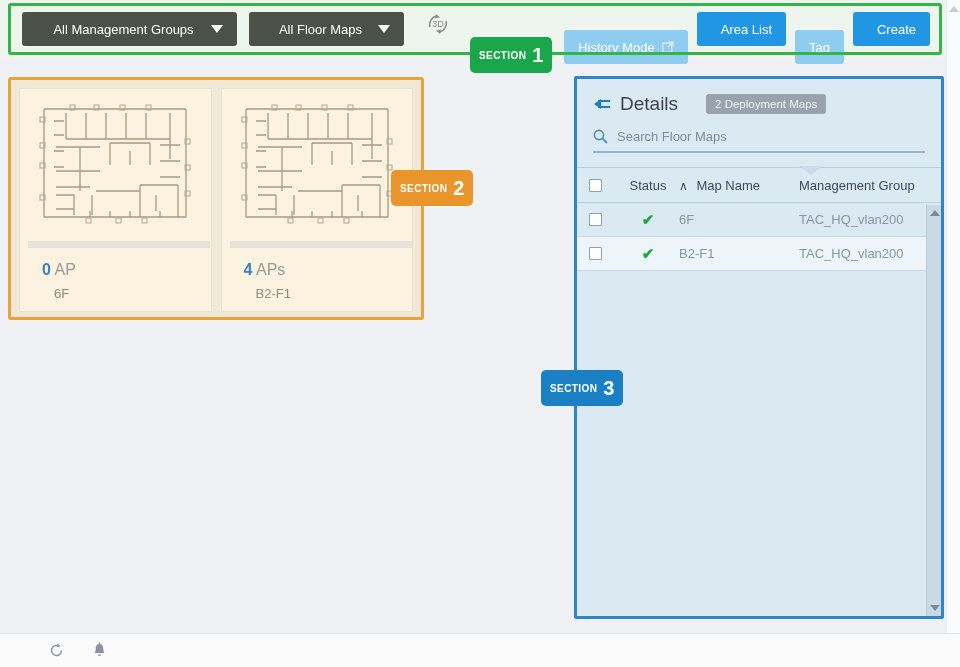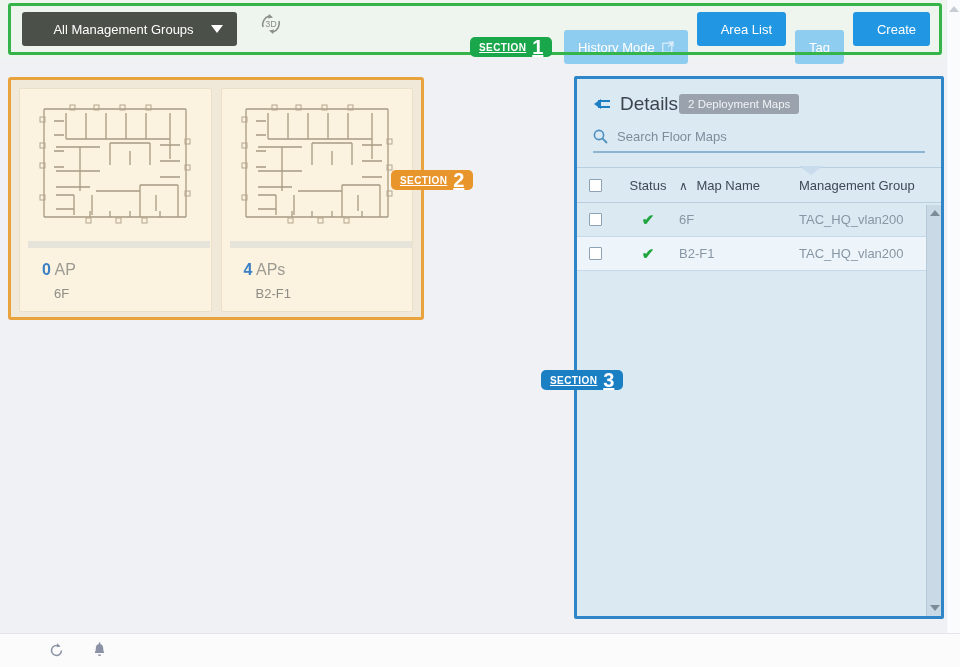--- a/index.html
+++ b/index.html
@@ -88,21 +88,21 @@
 
   
   .panel {
     position: absolute; left: 574px; top: 76px; width: 370px; height: 543px;
     background: #dbe9f3; border: 3px solid #2e86c8; border-radius: 2px;
   }
   .panel-head { padding: 14px 16px 0 16px; display: flex; align-items: center; }
   .back-icon { margin-right: 9px; display: inline-flex; cursor: pointer; }
   .panel-title { font-size: 19px; color: #3c4450; }
   .dep-badge {
-    margin-left: 1px; background: #9aa3ad; color: #f0f3f6;
+    margin-left: 28px; background: #9aa3ad; color: #f0f3f6;
     font-size: 11.5px; border-radius: 3px; padding: 4px 9px;
   }
   .search-row {
     margin: 14px 16px 0 16px; display: flex; align-items: center;
     border-bottom: 2px solid #8fb4cf; padding-bottom: 7px;
   }
   .search-icon { margin-right: 9px; display: inline-flex; }
   .search-input {
     flex: 1; border: none; outline: none; background: transparent;
     font-family: "Liberation Sans", sans-serif; font-size: 13px; color: #41505e;
@@ -147,22 +147,22 @@
     display: flex; align-items: center; justify-content: center; cursor: pointer;
   }
   .sc-up { top: 0; }
   .sc-dn { bottom: 0; }
   .tri-up { width:0;height:0;border-left:5px solid transparent;border-right:5px solid transparent;border-bottom:6px solid #7d8b97; }
   .tri-dn { width:0;height:0;border-left:5px solid transparent;border-right:5px solid transparent;border-top:6px solid #7d8b97; }
 
   
   .sec-badge {
     position: absolute; display: flex; align-items: center;
-    height: 20px; border-radius: 5px; padding: 0 9px;
-    color: #ffffff; z-index: 40; text-decoration: underline;
+    height: 36px; border-radius: 5px; padding: 0 9px;
+    color: #ffffff; z-index: 40;
   }
   .sec-word { font-size: 10px; font-weight: bold; letter-spacing: .4px; }
   .sec-num { font-size: 20px; font-weight: bold; margin-left: 6px; line-height: 1; }
   .sec1 { left: 470px; top: 37px; background: #1aa64b; }
   .sec2 { left: 391px; top: 170px; background: #e8952b; }
   .sec3 { left: 541px; top: 370px; background: #1b7fc4; }
 
   
   .bottom-bar {
     position: absolute; left: 0; bottom: 0; width: 960px; height: 34px;
@@ -188,20 +188,24 @@
   <div class="canvas"></div>
 
   <div class="toolbar-wrap"></div>
   <div class="toolbar">
 
     <div class="dropdown dd1">
       <span class="dd-label">All Management Groups</span>
       <span class="caret"></span>
     </div>
 
+    <div class="dropdown dd2">
+      <span class="dd-label">All Floor Maps</span>
+      <span class="caret"></span>
+    </div>
 
     <div class="btn3d">
       <svg width="28" height="28" viewBox="0 0 28 28">
         <path d="M6,17 A9,9 0 0 1 12,6" fill="none" stroke="#8c8f8a" stroke-width="1.6"></path>
         <path d="M22,11 A9,9 0 0 1 16,22" fill="none" stroke="#8c8f8a" stroke-width="1.6"></path>
         <polygon points="12,4 16,7.5 11,8.5" fill="#8c8f8a"></polygon>
         <polygon points="16,24 12,20.5 17,19.5" fill="#8c8f8a"></polygon>
         <text x="14" y="17" font-size="9" fill="#8c8f8a" text-anchor="middle" font-family="Liberation Sans, sans-serif">3D</text>
       </svg>
     </div>

